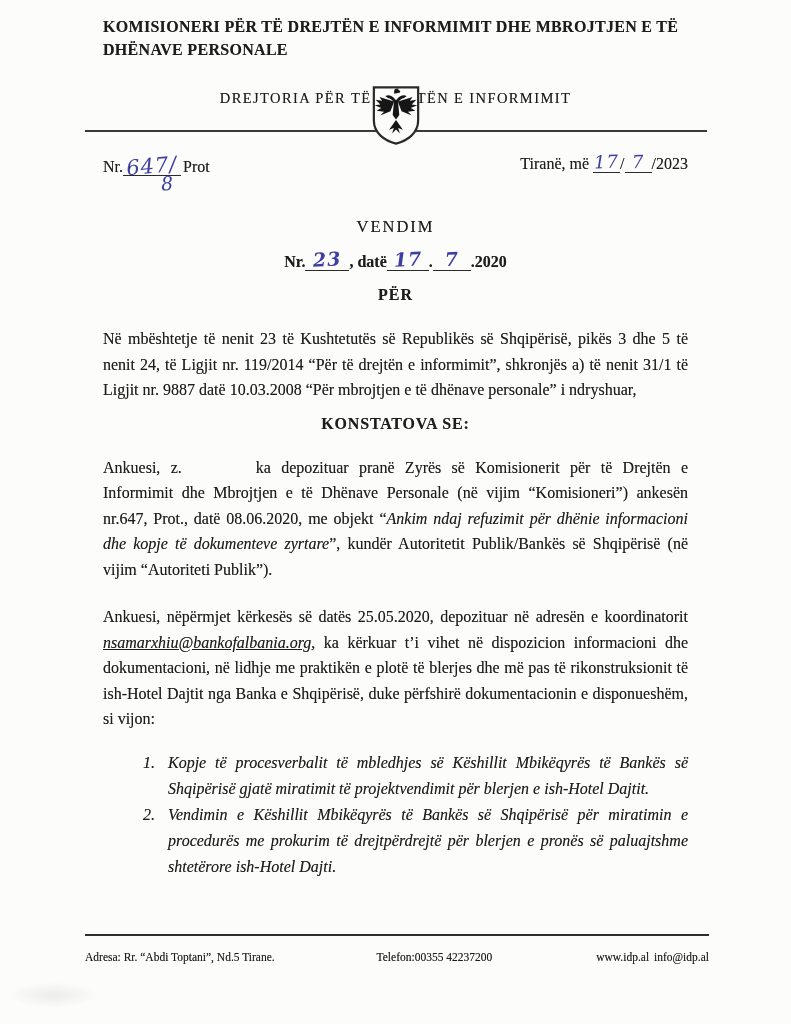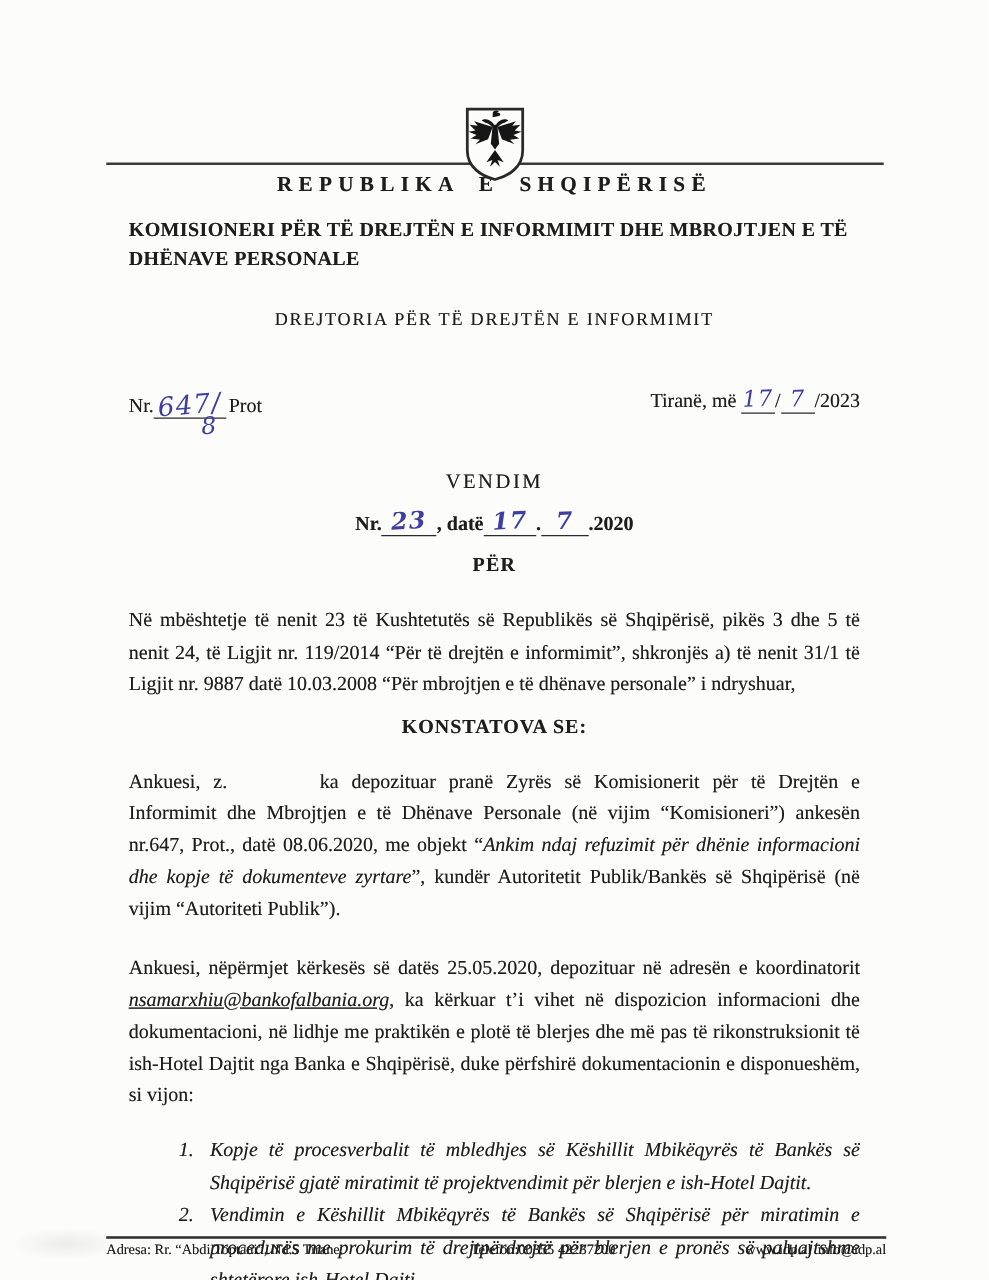--- a/index.html
+++ b/index.html
@@ -38,22 +38,22 @@
   .subject{margin-top:15px;text-align:center;font-weight:bold;font-size:16px;letter-spacing:.4px;}
   .para{margin:22px 103px 0;font-size:16px;line-height:25.5px;text-align:justify;}
   .konstatova{margin-top:12px;text-align:center;font-weight:bold;font-size:16px;letter-spacing:.8px;}
   .gap{display:inline-block;width:74px;}
   .it{font-style:italic;}
   .email{text-decoration:underline;}
   .doc-list{margin:18px 103px 0 143px;padding:0;}
   .doc-item{display:flex;font-style:italic;font-size:16px;line-height:26px;}
   .doc-item .num{flex:none;width:25px;}
   .doc-item .txt{flex:1;text-align:justify;}
-  .footer{position:absolute;left:85px;right:82px;top:989px;border-top:2.5px solid #2e2e2e;
-    display:flex;justify-content:space-between;padding-top:3px;font-size:11.5px;}
+  .footer{position:absolute;left:85px;right:82px;top:934px;border-top:2.5px solid #2e2e2e;
+    display:flex;justify-content:space-between;padding-top:15px;font-size:11.5px;}
   .footer .web span{padding-left:2px;}
 </style>
 </head>
 <body>
 
 <div class="page">
 
   <div class="scan-smudge"></div>
 
   <div class="header-rule"></div>
@@ -66,21 +66,20 @@
         <path d="M25,15 c-3,-4 -8,-5.5 -10.5,-3.2 l3.2,2 c2,0 4.3,2 6.3,4.2 z"></path>
         <path d="M27,15 c3,-4 8,-5.5 10.5,-3.2 l-3.2,2 c-2,0 -4.3,2 -6.3,4.2 z"></path>
         <path d="M24,15.5 h4 l1.6,16.5 -3.6,5 -3.6,-5 z"></path>
         <path d="M24,17.5 L8,12.5 l3,4 -7,-1 5,5 -6,1 7,3 -5,3 8,1 -4,4 11,-4.5 z"></path>
         <path d="M28,17.5 L44,12.5 l-3,4 7,-1 -5,5 6,1 -7,3 5,3 -8,1 4,4 -11,-4.5 z"></path>
         <path d="M26,37.5 l-7.5,10.5 5.2,-2 -2,6 4.3,-4.2 4.3,4.2 -2,-6 5.2,2 z"></path>
       </g>
     </svg>
   </div>
 
-  <div class="republic">REPUBLIKA E SHQIPËRISË</div>
 
   <div class="institution">KOMISIONERI PËR TË DREJTËN E INFORMIMIT DHE MBROJTJEN E TË DHËNAVE PERSONALE</div>
 
   <div class="directorate">DREJTORIA PËR TË DREJTËN E INFORMIMIT</div>
 
   <div class="protocol-row">
     <div class="protocol-left">
       <span>Nr.</span><span class="blank blank-prot"><span class="hand hand-lg">647/</span><span class="hand hand-below">8</span></span><span>Prot</span>
     </div>
     <div class="protocol-right">

